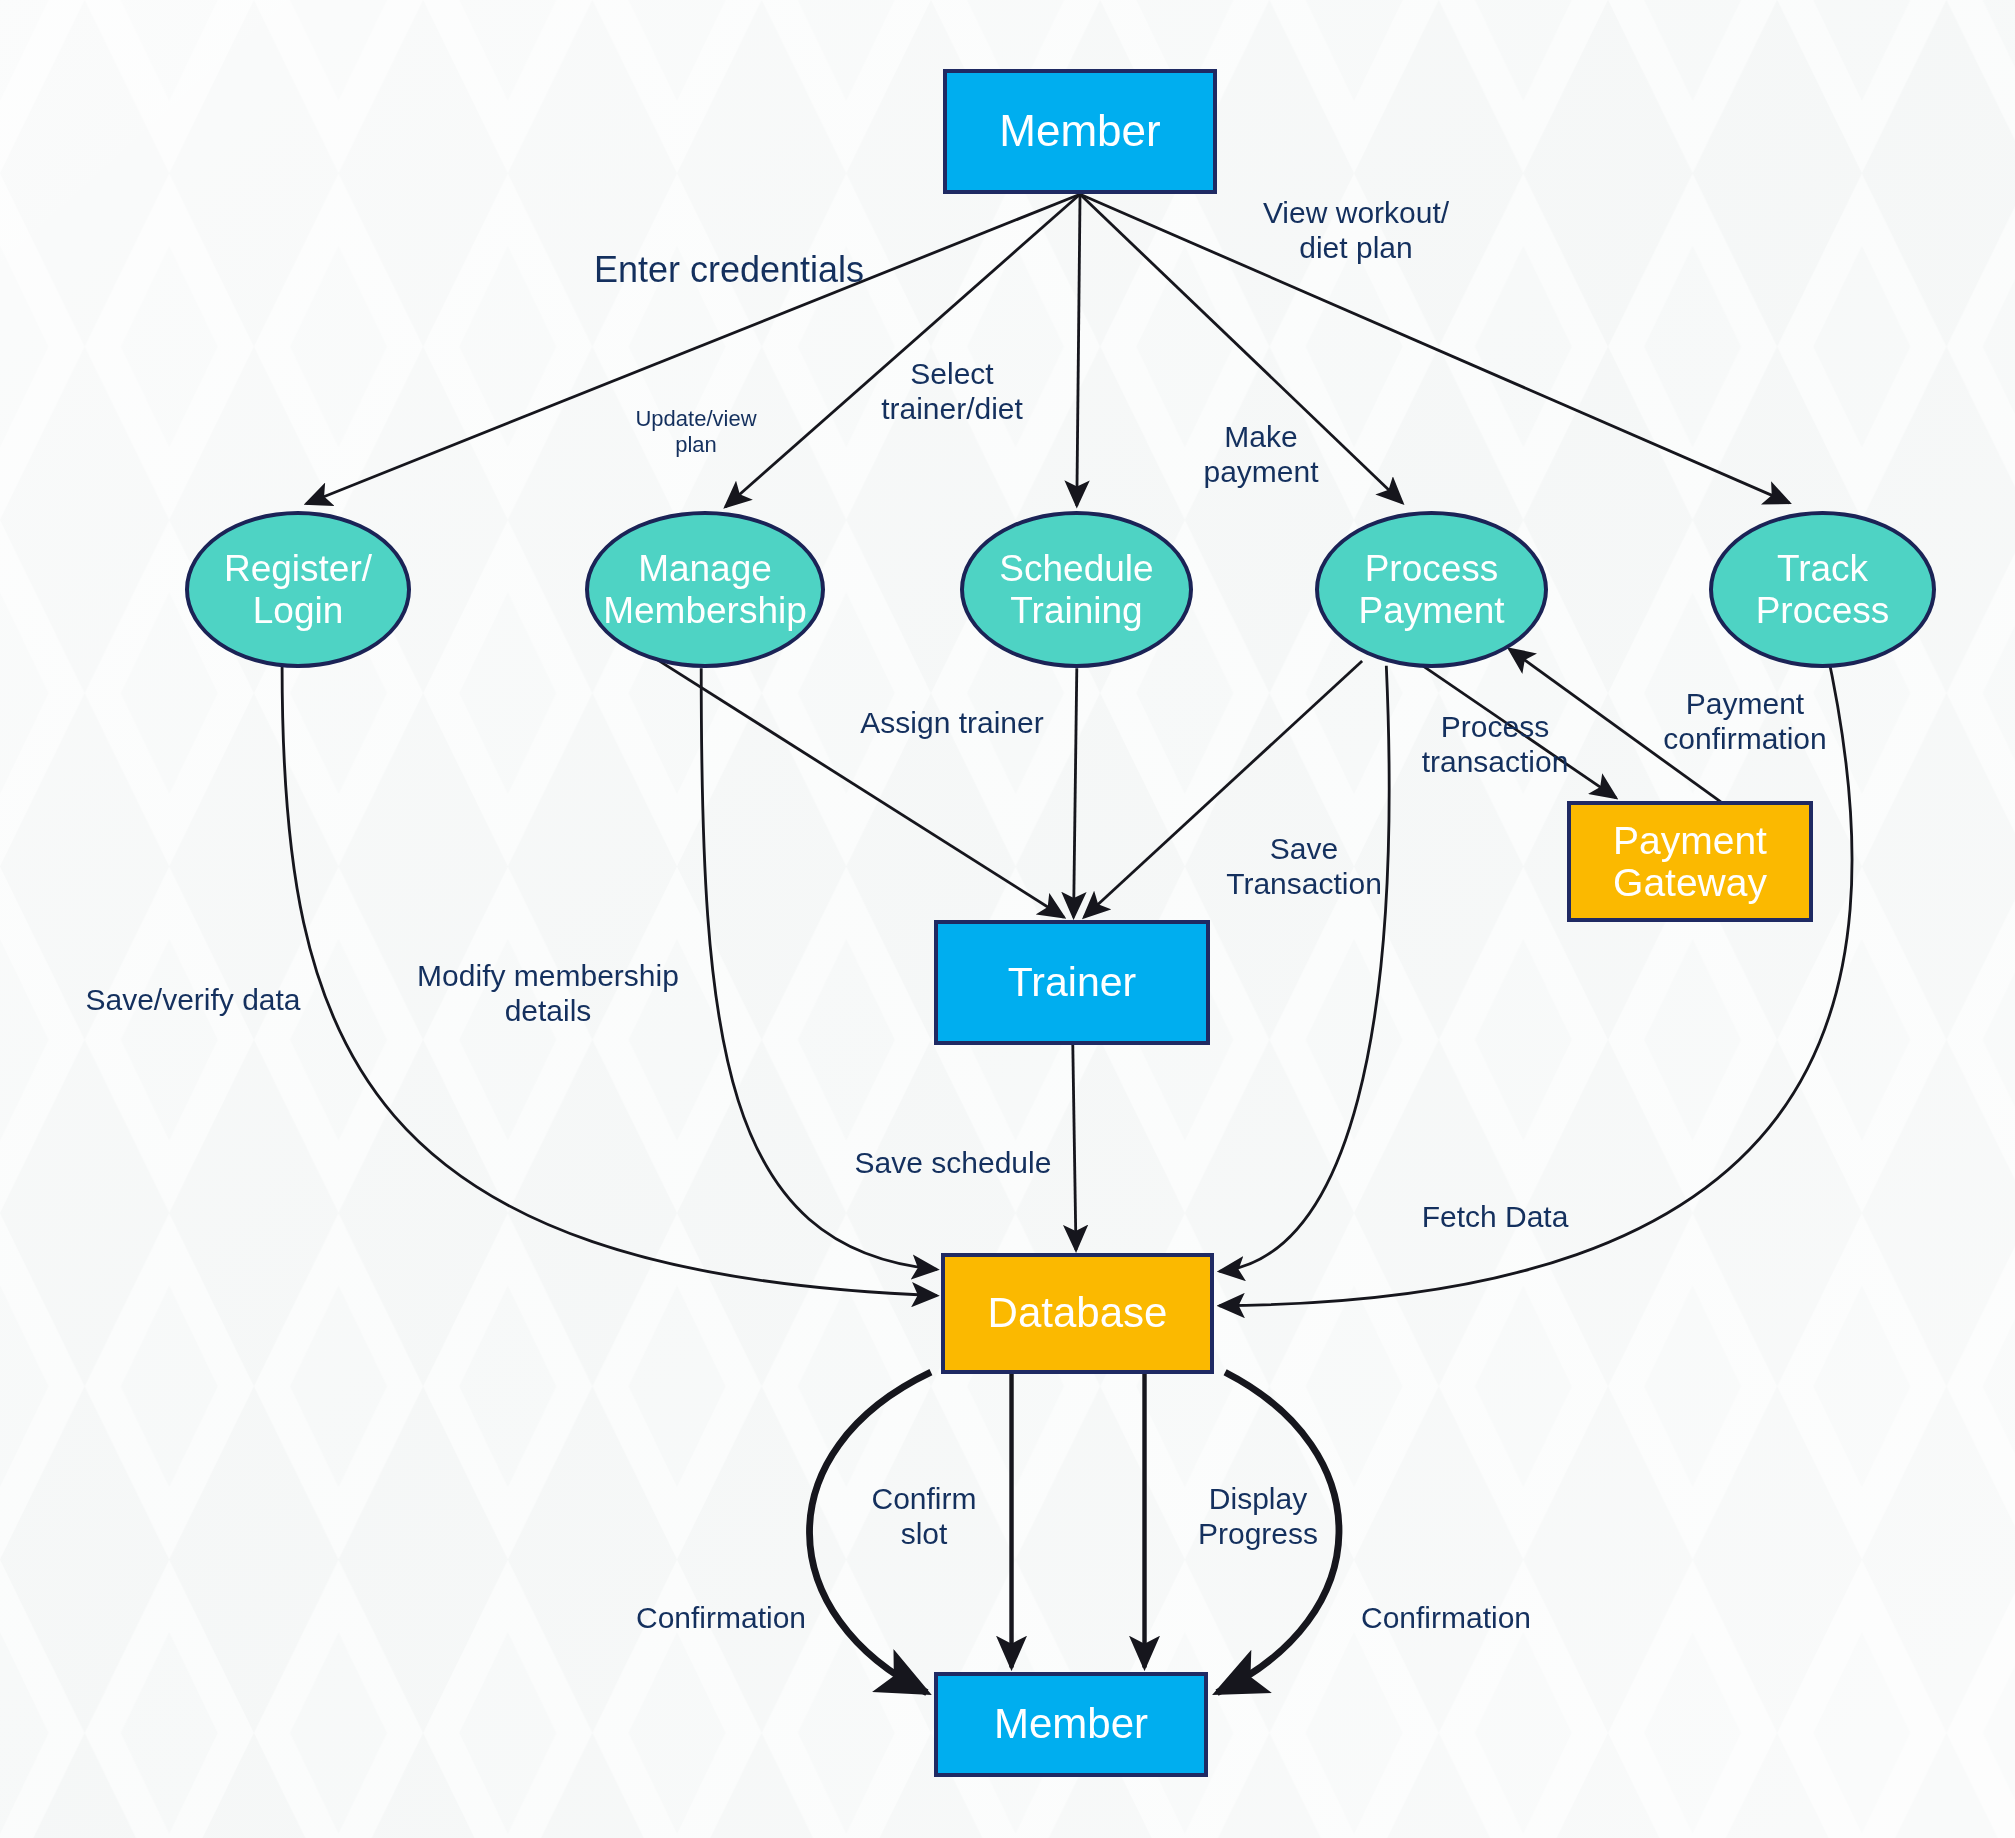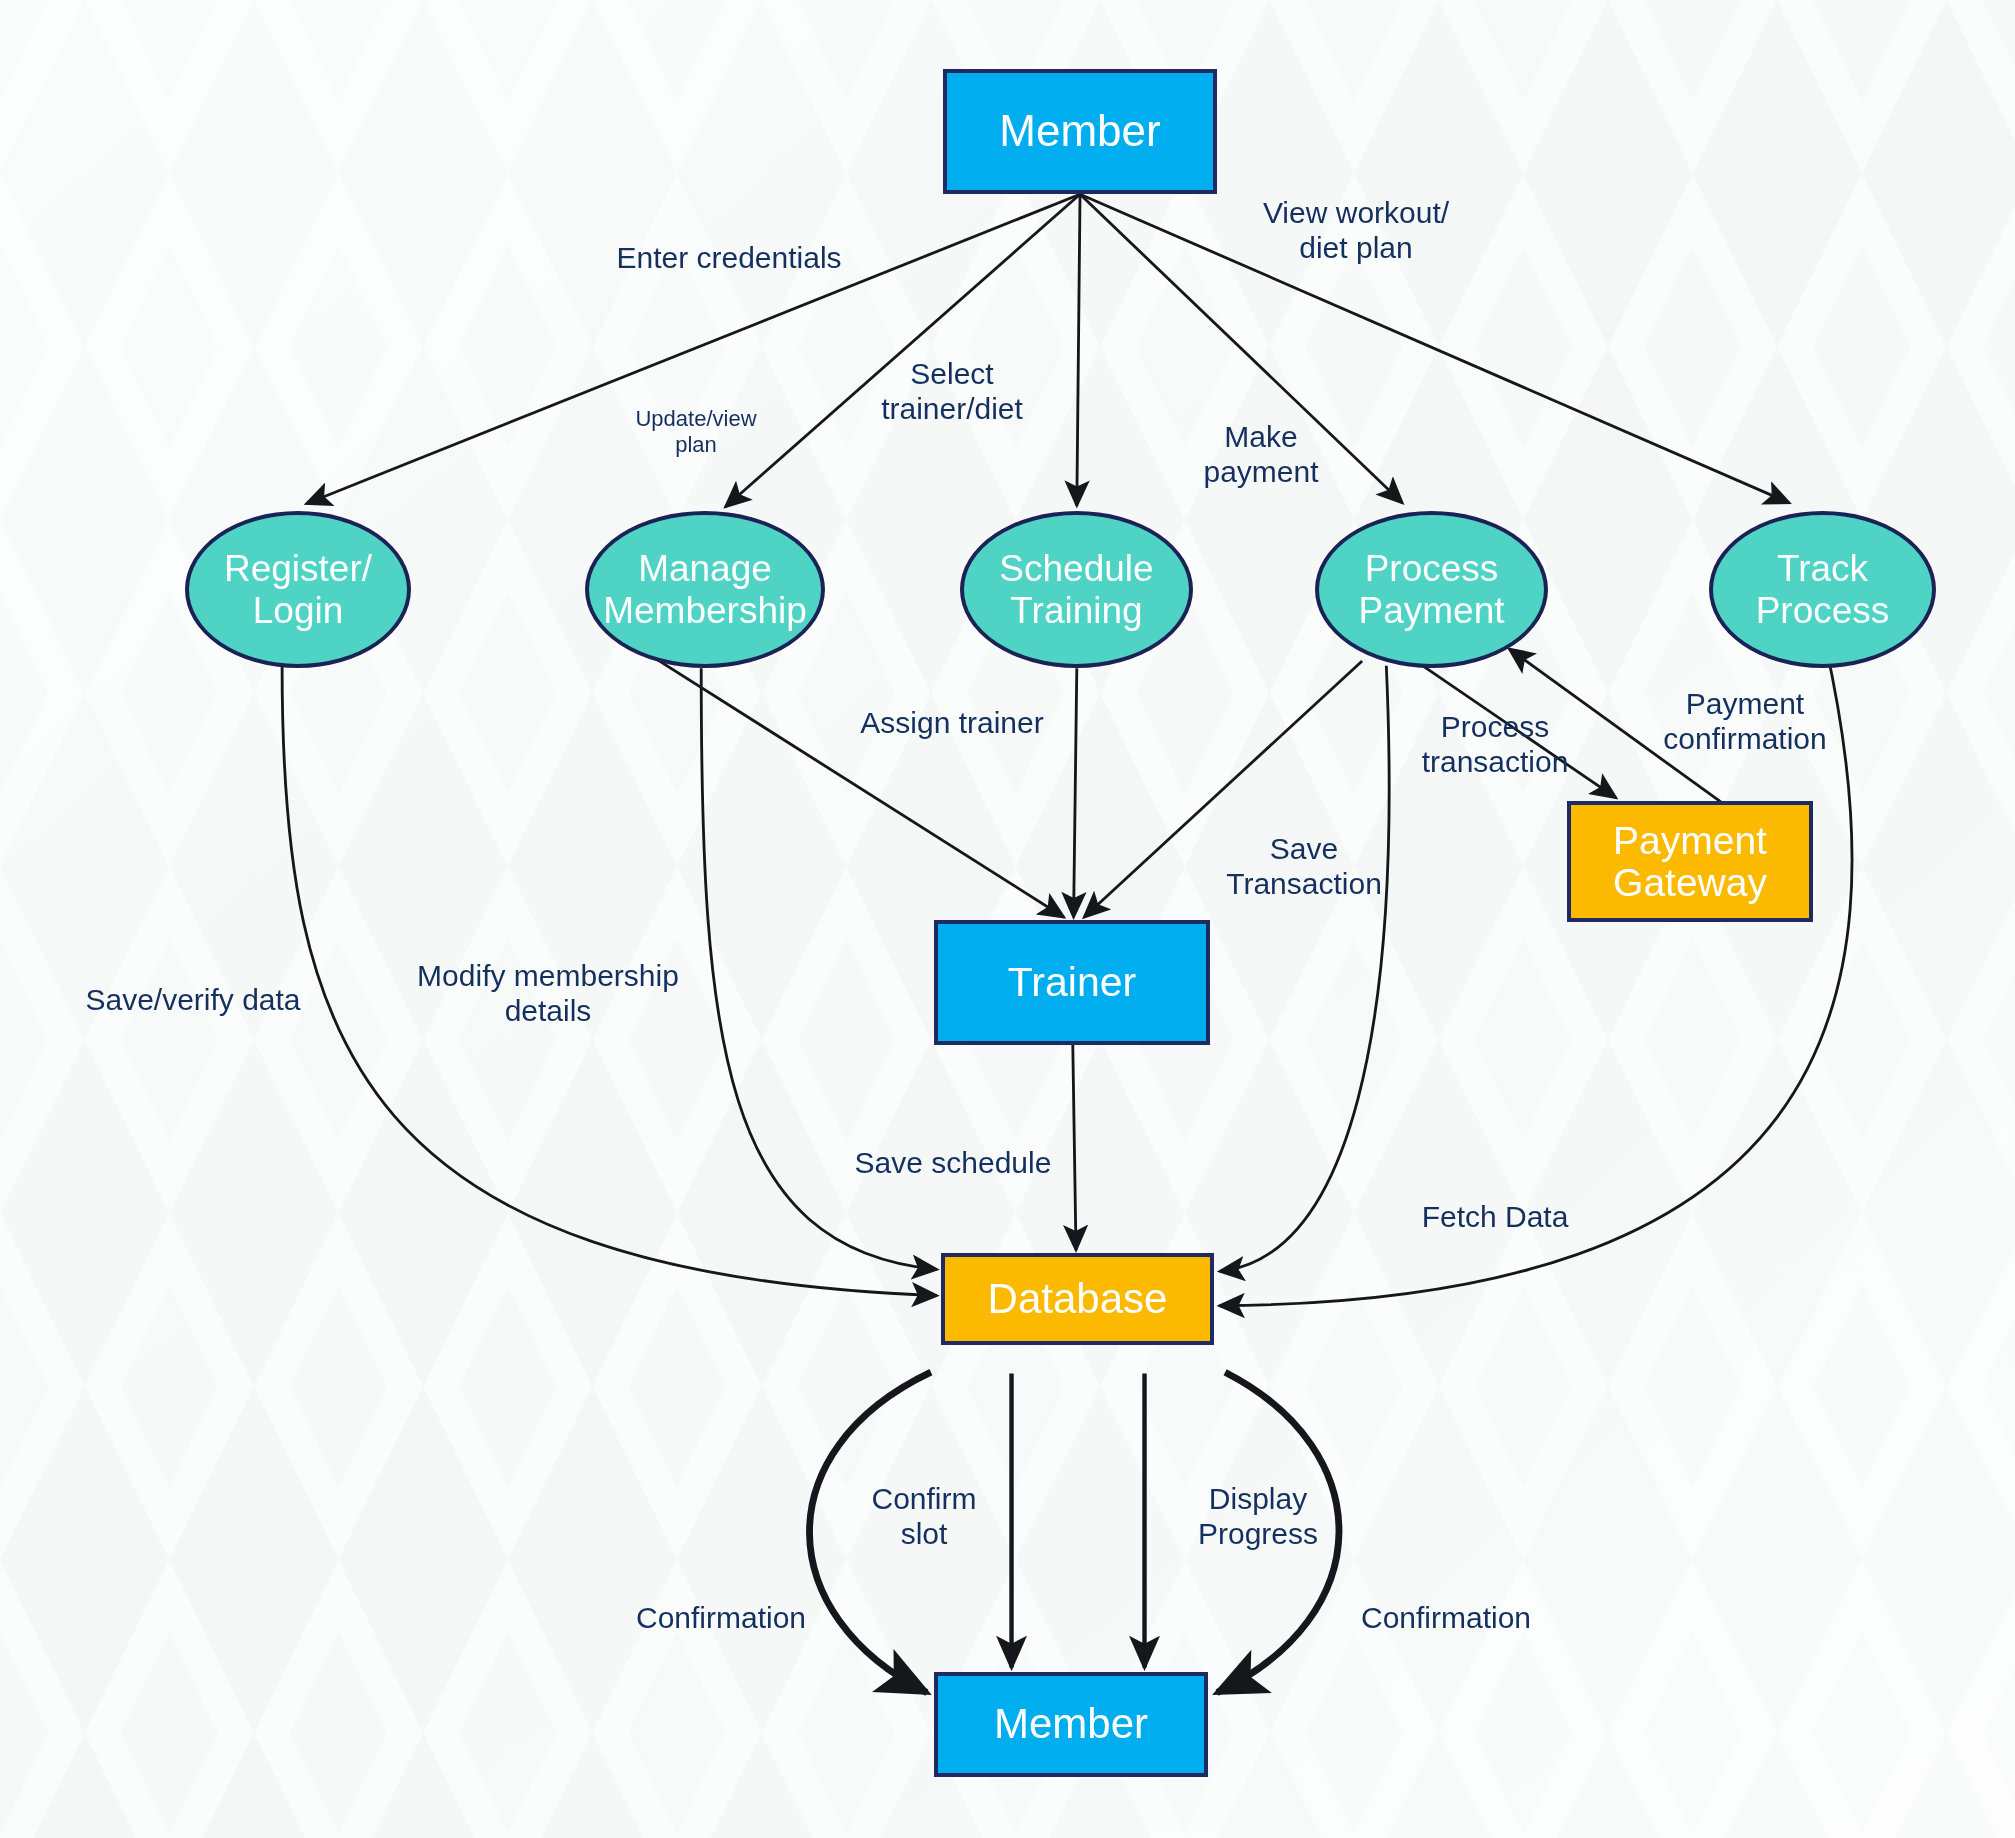--- a/index.html
+++ b/index.html
@@ -148,29 +148,29 @@
 
   <div class="node rectnode rect-amber" style="left:1567px;top:801px;width:246px;height:121px;font-size:39px;white-space:pre-line;">
     <span>Payment
 Gateway</span>
   </div>
 
   <div class="node rectnode rect-blue" style="left:934px;top:920px;width:276px;height:125px;font-size:41px;">
     <span>Trainer</span>
   </div>
 
-  <div class="node rectnode rect-amber" style="left:941px;top:1253px;width:273px;height:92px;font-size:42px;">
+  <div class="node rectnode rect-amber" style="left:941px;top:1253px;width:273px;height:121px;font-size:42px;">
     <span>Database</span>
   </div>
 
   <div class="node rectnode rect-blue" style="left:934px;top:1672px;width:274px;height:105px;font-size:42px;">
     <span>Member</span>
   </div>
 
-  <div class="edgelabel" style="left:729px;top:258px;font-size:30px;">Enter credentials</div>
+  <div class="edgelabel" style="left:729px;top:270px;font-size:36px;">Enter credentials</div>
 
   <div class="edgelabel" style="left:668px;top:432px;font-size:22px;margin-left:28px;">Update/view
 plan</div>
 
   <div class="edgelabel" style="left:952px;top:391px;font-size:30px;">Select
 trainer/diet</div>
 
   <div class="edgelabel" style="left:1261px;top:454px;font-size:30px;">Make
 payment</div>
 

